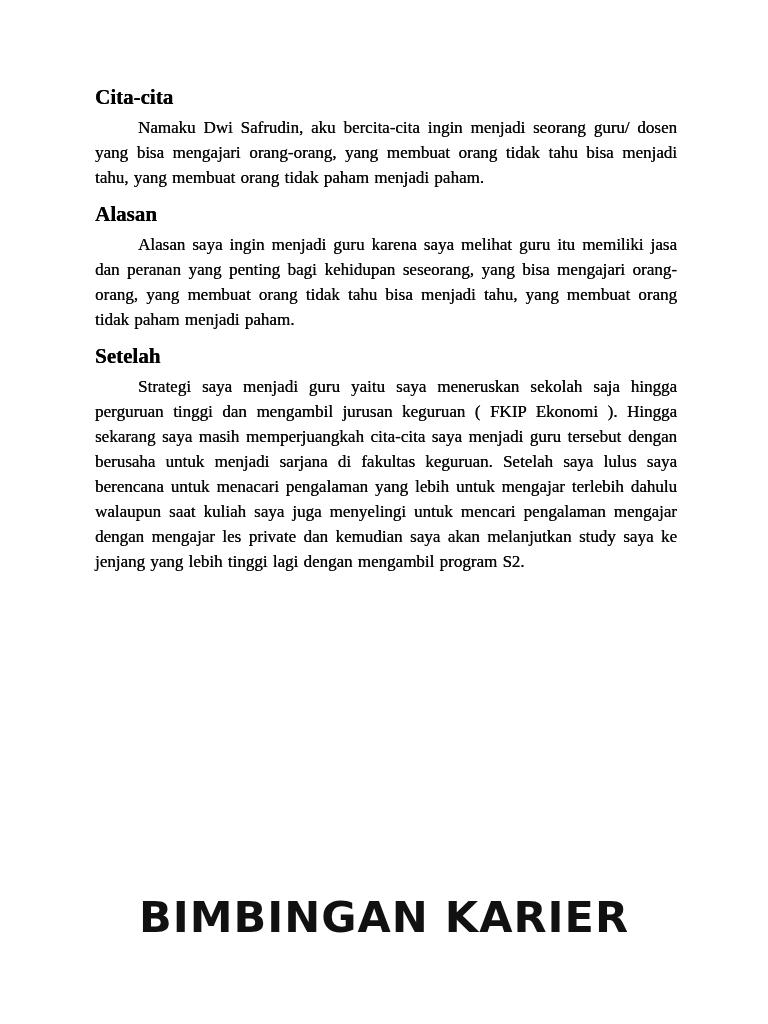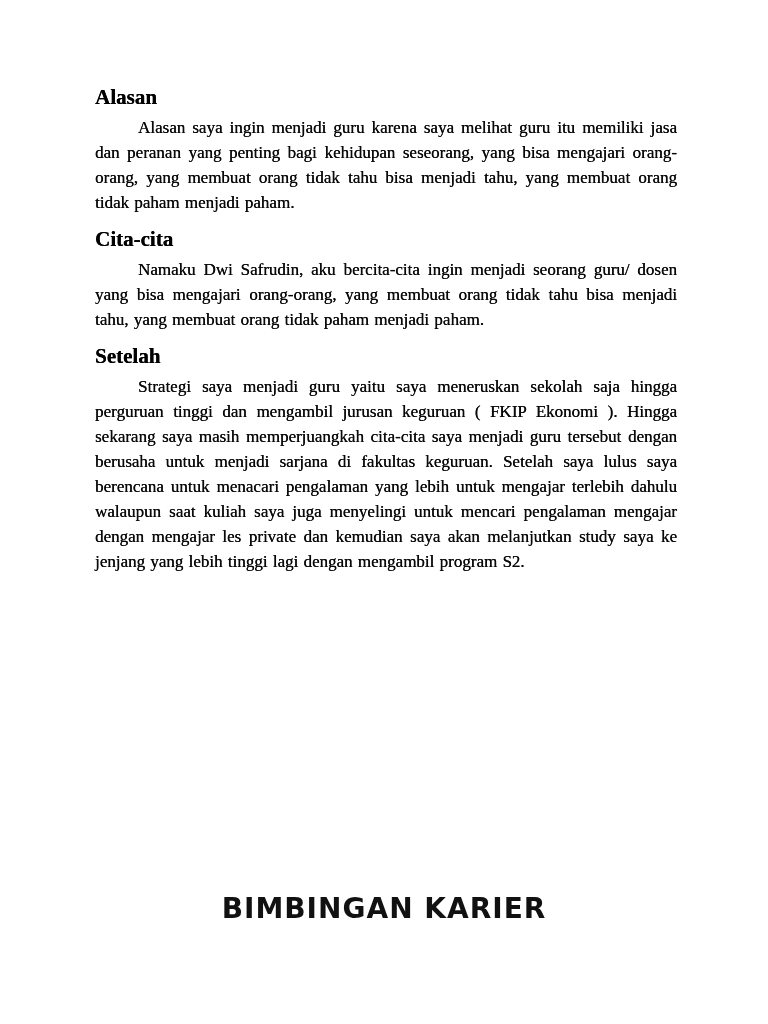--- a/index.html
+++ b/index.html
@@ -42,40 +42,40 @@
     text-shadow: 0.25px 0 0 currentColor;
     word-spacing: 1px;
   }
   .footer-title {
     position: absolute;
     top: 892px;
     left: 0;
     width: 768px;
     text-align: center;
     font-family: "DejaVu Sans", sans-serif;
-    font-size: 28px;
+    font-size: 43px;
     font-weight: 700;
     letter-spacing: 1px;
     color: #111111;
   }
 </style>
 </head>
 <body>
 
 <div class="page">
   <div class="content">
 
     <div class="section">
-      <h2>Alasan</h2>
-      <p>Alasan saya ingin menjadi guru karena saya melihat guru itu memiliki jasa dan peranan yang penting bagi kehidupan seseorang, yang bisa mengajari orang-orang, yang membuat orang tidak tahu bisa menjadi tahu, yang membuat orang tidak paham menjadi paham.</p>
+      <h2>Cita-cita</h2>
+      <p>Namaku Dwi Safrudin, aku bercita-cita ingin menjadi seorang guru/ dosen yang bisa mengajari orang-orang, yang membuat orang tidak tahu bisa menjadi tahu, yang membuat orang tidak paham menjadi paham.</p>
     </div>
 
     <div class="section">
-      <h2>Cita-cita</h2>
-      <p>Namaku Dwi Safrudin, aku bercita-cita ingin menjadi seorang guru/ dosen yang bisa mengajari orang-orang, yang membuat orang tidak tahu bisa menjadi tahu, yang membuat orang tidak paham menjadi paham.</p>
+      <h2>Alasan</h2>
+      <p>Alasan saya ingin menjadi guru karena saya melihat guru itu memiliki jasa dan peranan yang penting bagi kehidupan seseorang, yang bisa mengajari orang-orang, yang membuat orang tidak tahu bisa menjadi tahu, yang membuat orang tidak paham menjadi paham.</p>
     </div>
 
     <div class="section">
       <h2>Setelah</h2>
       <p>Strategi saya menjadi guru yaitu saya meneruskan sekolah saja hingga perguruan tinggi dan mengambil jurusan keguruan ( FKIP Ekonomi ). Hingga sekarang saya masih memperjuangkah cita-cita saya menjadi guru tersebut dengan berusaha untuk menjadi sarjana di fakultas keguruan. Setelah saya lulus saya berencana untuk menacari pengalaman yang lebih untuk mengajar terlebih dahulu walaupun saat kuliah saya juga menyelingi untuk mencari pengalaman mengajar dengan mengajar les private dan kemudian saya akan melanjutkan study saya ke jenjang yang lebih tinggi lagi dengan mengambil program S2.</p>
     </div>
 
   </div>
 
   <div class="footer-title">BIMBINGAN KARIER</div>

